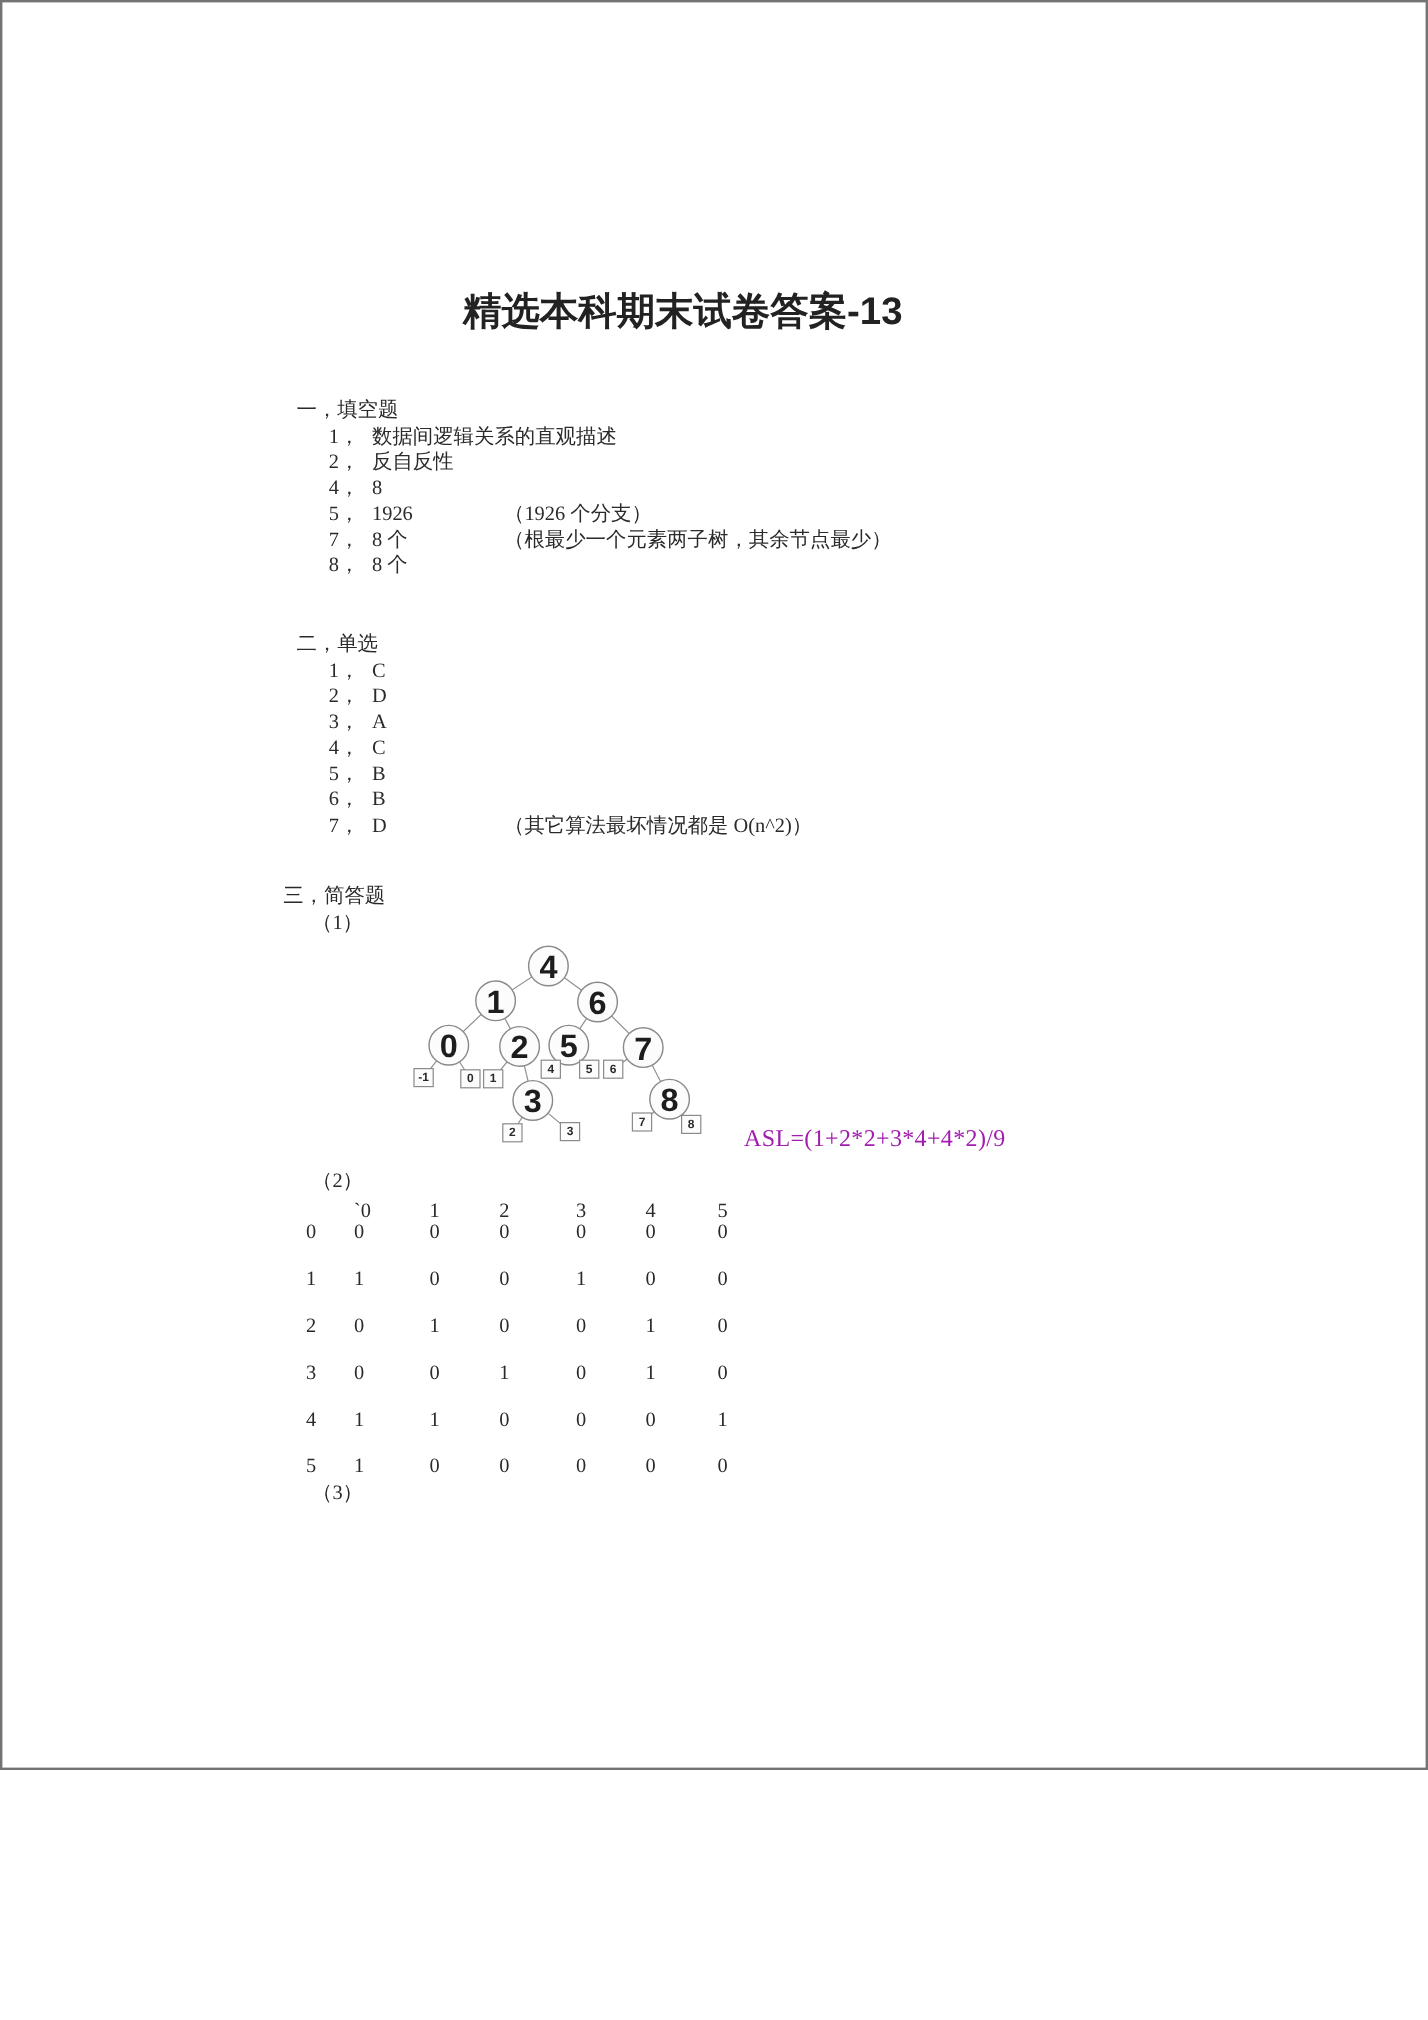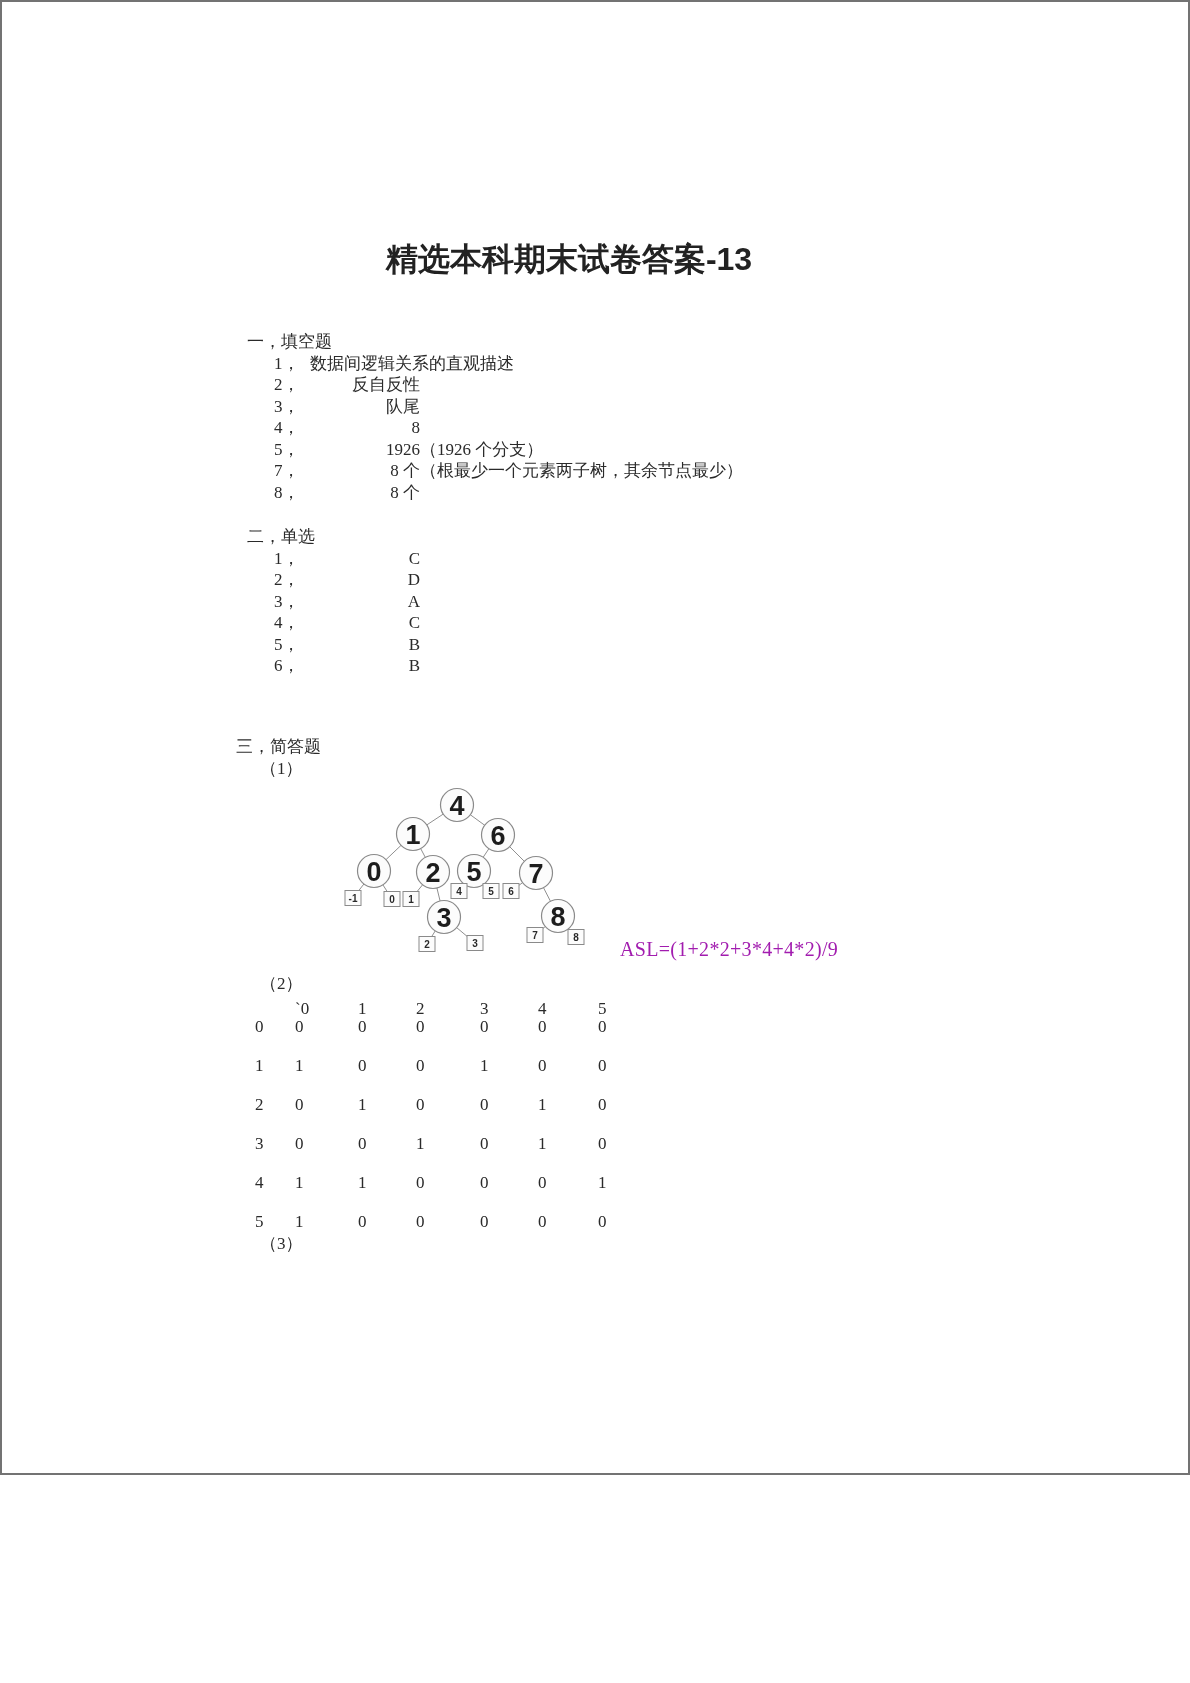--- a/index.html
+++ b/index.html
@@ -32,21 +32,21 @@
     font-size: 17px;
     line-height: 21.5px;
     white-space: nowrap;
   }
   #sec1 { top: 329px; }
   #sec2 { top: 524px; }
   .sec-heading { }
   .sec-items { margin-left: 27px; }
   .item-row { }
   .num { display: inline-block; width: 36px; }
-  .ans { display: inline-block; min-width: 110px; text-align: right; }
+  .ans { display: inline-block; min-width: 110px; }
   .note { }
   #sec3-heading {
     position: absolute;
     left: 234px;
     top: 734px;
     font-size: 17px;
     line-height: 21.5px;
   }
   .part-label {
     position: absolute;
@@ -105,37 +105,37 @@
 
 <div class="page">
 
   <h1 class="title">精选本科期末试卷答案-13</h1>
 
   <section class="sec" id="sec1">
     <div class="sec-heading">一，填空题</div>
     <div class="sec-items" id="sec1-items">
         <div class="item-row"><span class="num">1，</span><span class="ans">数据间逻辑关系的直观描述</span></div>
         <div class="item-row"><span class="num">2，</span><span class="ans">反自反性</span></div>
-        <div class="item-row"><span class="num">3，</span><span class="ans">队尾</span></div>
         <div class="item-row"><span class="num">4，</span><span class="ans">8</span></div>
         <div class="item-row"><span class="num">5，</span><span class="ans">1926</span><span class="note">（1926 个分支）</span></div>
         <div class="item-row"><span class="num">7，</span><span class="ans">8 个</span><span class="note">（根最少一个元素两子树，其余节点最少）</span></div>
         <div class="item-row"><span class="num">8，</span><span class="ans">8 个</span></div>
       </div>
   </section>
 
   <section class="sec" id="sec2">
     <div class="sec-heading">二，单选</div>
     <div class="sec-items" id="sec2-items">
         <div class="item-row"><span class="num">1，</span><span class="ans">C</span></div>
         <div class="item-row"><span class="num">2，</span><span class="ans">D</span></div>
         <div class="item-row"><span class="num">3，</span><span class="ans">A</span></div>
         <div class="item-row"><span class="num">4，</span><span class="ans">C</span></div>
         <div class="item-row"><span class="num">5，</span><span class="ans">B</span></div>
         <div class="item-row"><span class="num">6，</span><span class="ans">B</span></div>
+        <div class="item-row"><span class="num">7，</span><span class="ans">D</span><span class="note">（其它算法最坏情况都是 O(n^2)）</span></div>
       </div>
   </section>
 
   <div id="sec3-heading">三，简答题</div>
 
   <div class="part-label" id="part1-label">（1）</div>
 
   <div id="tree-wrap">
     <svg id="tree-svg" width="270" height="182" viewBox="0 0 270 182" xmlns="http://www.w3.org/2000/svg">
         <line x1="125" y1="23" x2="81" y2="52" stroke="#909090" stroke-width="1"></line>

